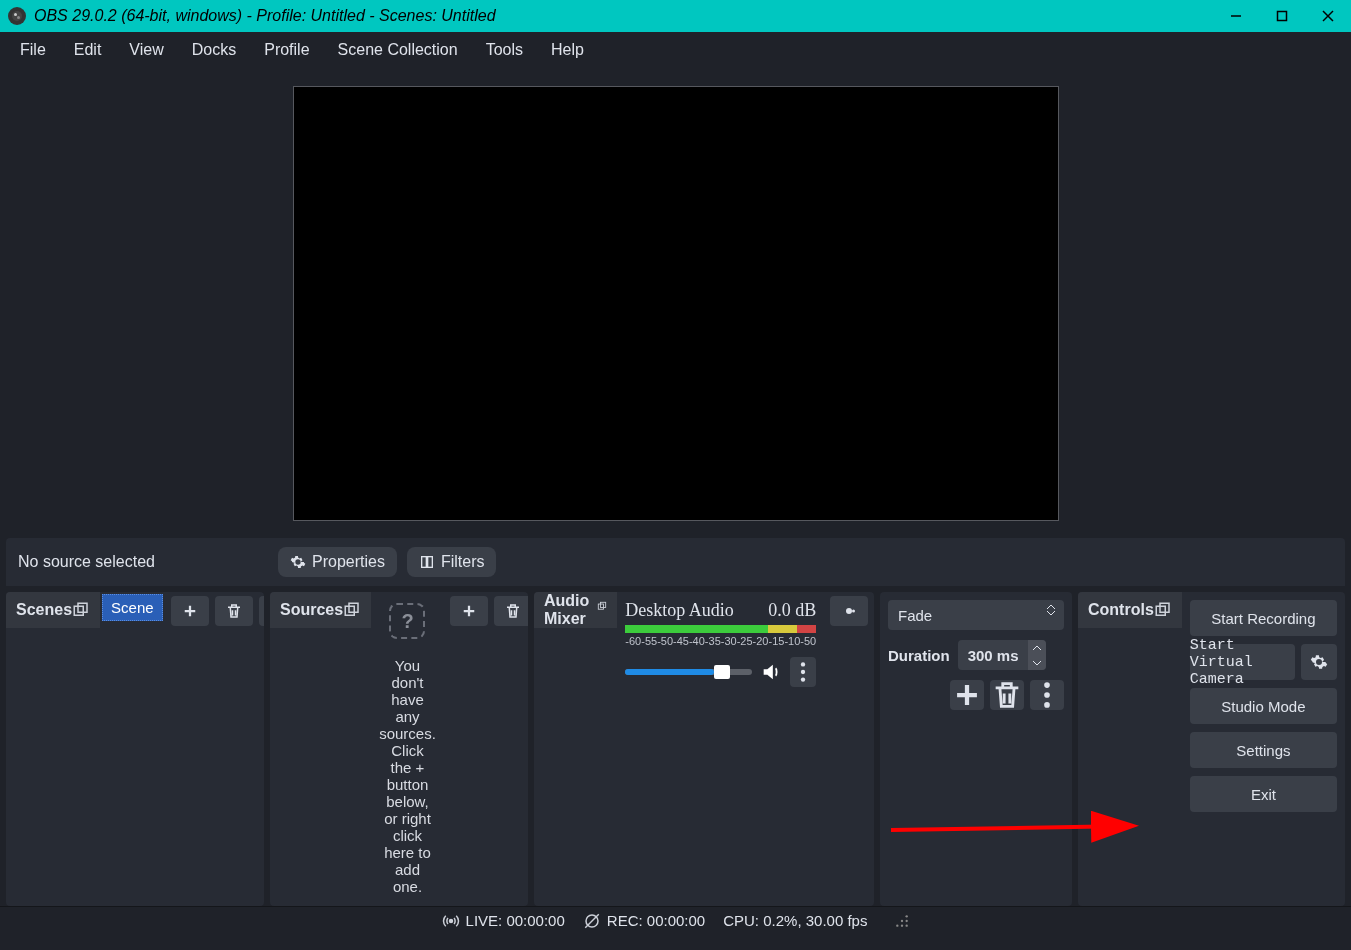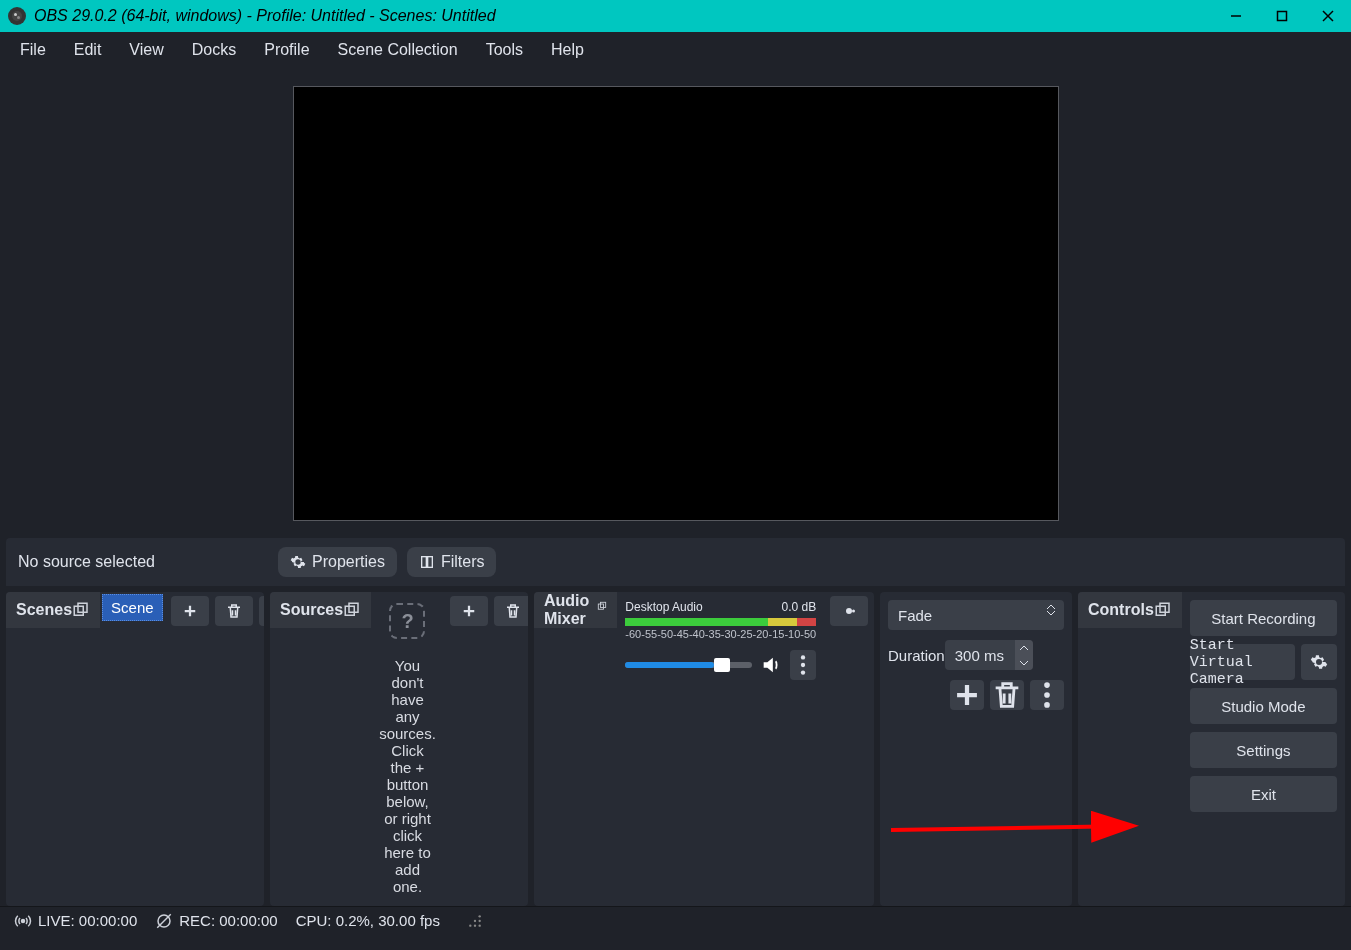--- a/index.html
+++ b/index.html
@@ -148,21 +148,22 @@
   border-radius: 8px;
   display: flex; align-items: center; justify-content: center;
   color: #8b8f98;
   font-size: 20px; font-weight: 700;
   margin-bottom: 18px;
 }
 
 
 .mixer-track .mlabel {
   display: flex; justify-content: space-between;
-  font-size: 12px;
+  font-size: 18px;
+  font-family: Liberation Serif, serif;
 }
 .meter {
   height: 8px;
   margin-top: 4px;
   background: linear-gradient(to right,
     #3ccc3c 0%, #3ccc3c 75%,
     #d7c93c 75%, #d7c93c 90%,
     #d24444 90%, #d24444 100%);
   position: relative;
 }
@@ -206,22 +207,22 @@
 .trans-select {
   background: #3a3f48; border-radius: 4px;
   height: 30px; display: flex; align-items: center;
   padding: 0 10px; position: relative;
 }
 .trans-select .arrows {
   position: absolute; right: 6px; top: 4px;
   width: 12px; display: flex; flex-direction: column;
 }
 .trans-row2 {
-  display: flex; align-items: center; 
-  margin-top: 10px; font-size: 15px;
+  display: flex; align-items: center; gap: 8px;
+  margin-top: 10px; font-size: 15px; font-weight: bold;
 }
 .spin {
   background: #3a3f48; border-radius: 4px;
   height: 30px; width: 88px;
   display: flex; align-items: center;
   padding: 0 10px; position: relative;
 }
 .spin-updn {
   position: absolute; right: 0; top: 0; bottom: 0;
   width: 18px; background: #4b4f58; border-radius: 0 4px 4px 0;
@@ -250,21 +251,21 @@
 .ctl-row-vc .ctl-btn { flex: 1; margin-bottom: 0; font-family: Liberation Mono, monospace; }
 .ctl-row-vc .gearbtn { width: 36px; height: 36px; background:#3a3f48; border-radius:4px; display:flex; align-items:center; justify-content:center; }
 
 
 .statusbar {
   height: 28px;
   background: #1f2229;
   border-top: 1px solid #14161a;
   display: flex; align-items: center;
   padding: 0 14px;
-  justify-content: flex-start;
+  justify-content: center;
   gap: 18px;
   font-size: 15px;
 }
 .statusbar .stat { display: flex; align-items: center; gap: 6px; }
 .statusbar .sico { width: 18px; height: 18px; display: inline-flex; opacity: 0.9; }
 .grip { width: 14px; height: 14px; margin-left: 10px; }
 
 
 .arrow-anno {
   position: absolute;

